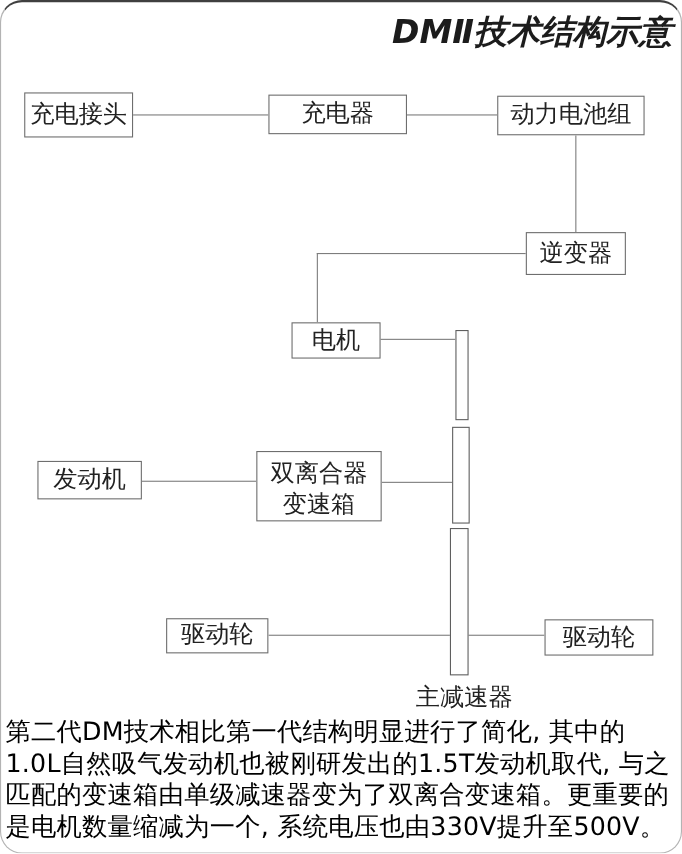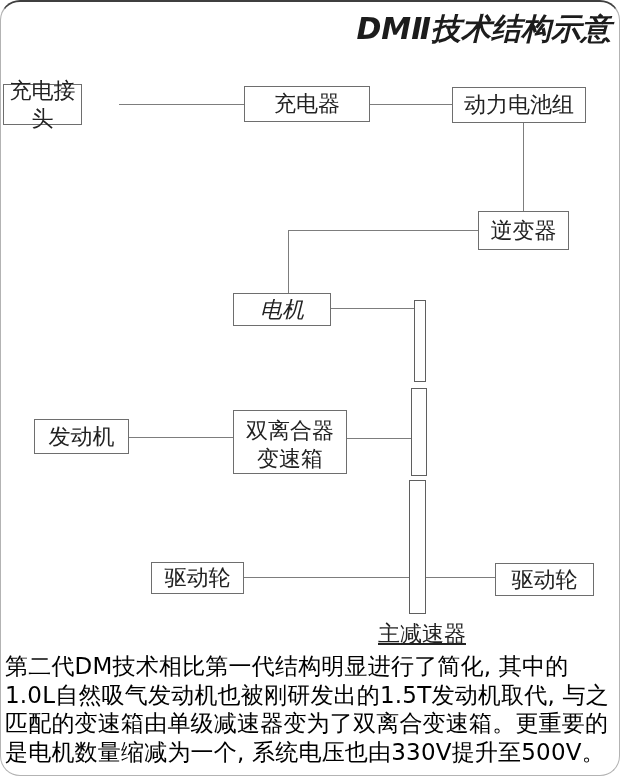--- a/index.html
+++ b/index.html
@@ -63,25 +63,25 @@
     box-sizing:border-box;
     padding:0 6px 0 4px;
     font-size:23px;
     line-height:28.5px;
     color:#000;
     letter-spacing:0.2px;
   }
   .caption b{font-weight:normal;}
 
   
-  #n-charge-port {left:2px;  top:82px;  width:79px;  height:41px;align-items:center;}
+  #n-charge-port {left:21px;  top:82px;  width:99px;  height:41px;align-items:center;}
   #n-charger     {left:243px; top:84px;  width:126px; height:36px;}
   #n-battery     {left:451px; top:85px;  width:134px; height:36px;}
   #n-inverter    {left:477px; top:209px; width:91px;  height:39px;}
-  #n-motor       {left:232px; top:291px; width:98px;  height:33px;font-style:italic;}
+  #n-motor       {left:264px; top:291px; width:81px;  height:33px;}
   #n-engine      {left:33px;  top:417px; width:95px;  height:35px;}
   #n-gearbox     {left:232px; top:408px; width:114px; height:64px;align-items:flex-end;}
   #n-wheel-left  {left:150px; top:560px; width:93px;  height:32px;}
   #n-wheel-right {left:494px; top:561px; width:99px;  height:33px;}
 
   
   #shaft-motor   {left:413px; top:298px; width:12px; height:82px;}
   #shaft-gearbox {left:410px; top:386px; width:16px; height:88px;}
   #shaft-reducer {left:408px; top:478px; width:17px; height:134px;}
 
@@ -89,21 +89,21 @@
   #c1{left:118px; top:102px; width:125px;}
   #c2{left:348px; top:102px; width:103px;}
   #c3{left:522px; top:121px; height:88px;}
   #c4{left:287px; top:228px; width:190px;}
   #c5{left:287px; top:228px; height:63px;}
   #c6{left:325px; top:306px; width:88px;}
   #c7{left:128px; top:435px; width:104px;}
   #c8{left:346px; top:436px; width:64px;}
   #c9{left:243px; top:575px; width:251px;}
 
-  #reducer-label{left:366px; top:617px; width:110px;text-decoration:underline;}
+  #reducer-label{left:366px; top:617px; width:110px;}
 </style>
 </head>
 <body>
 
 <div class="canvas">
 
   <div class="title">DMⅡ技术结构示意</div>
 
   <div class="line h" id="c1"></div>
   <div class="line h" id="c2"></div>

